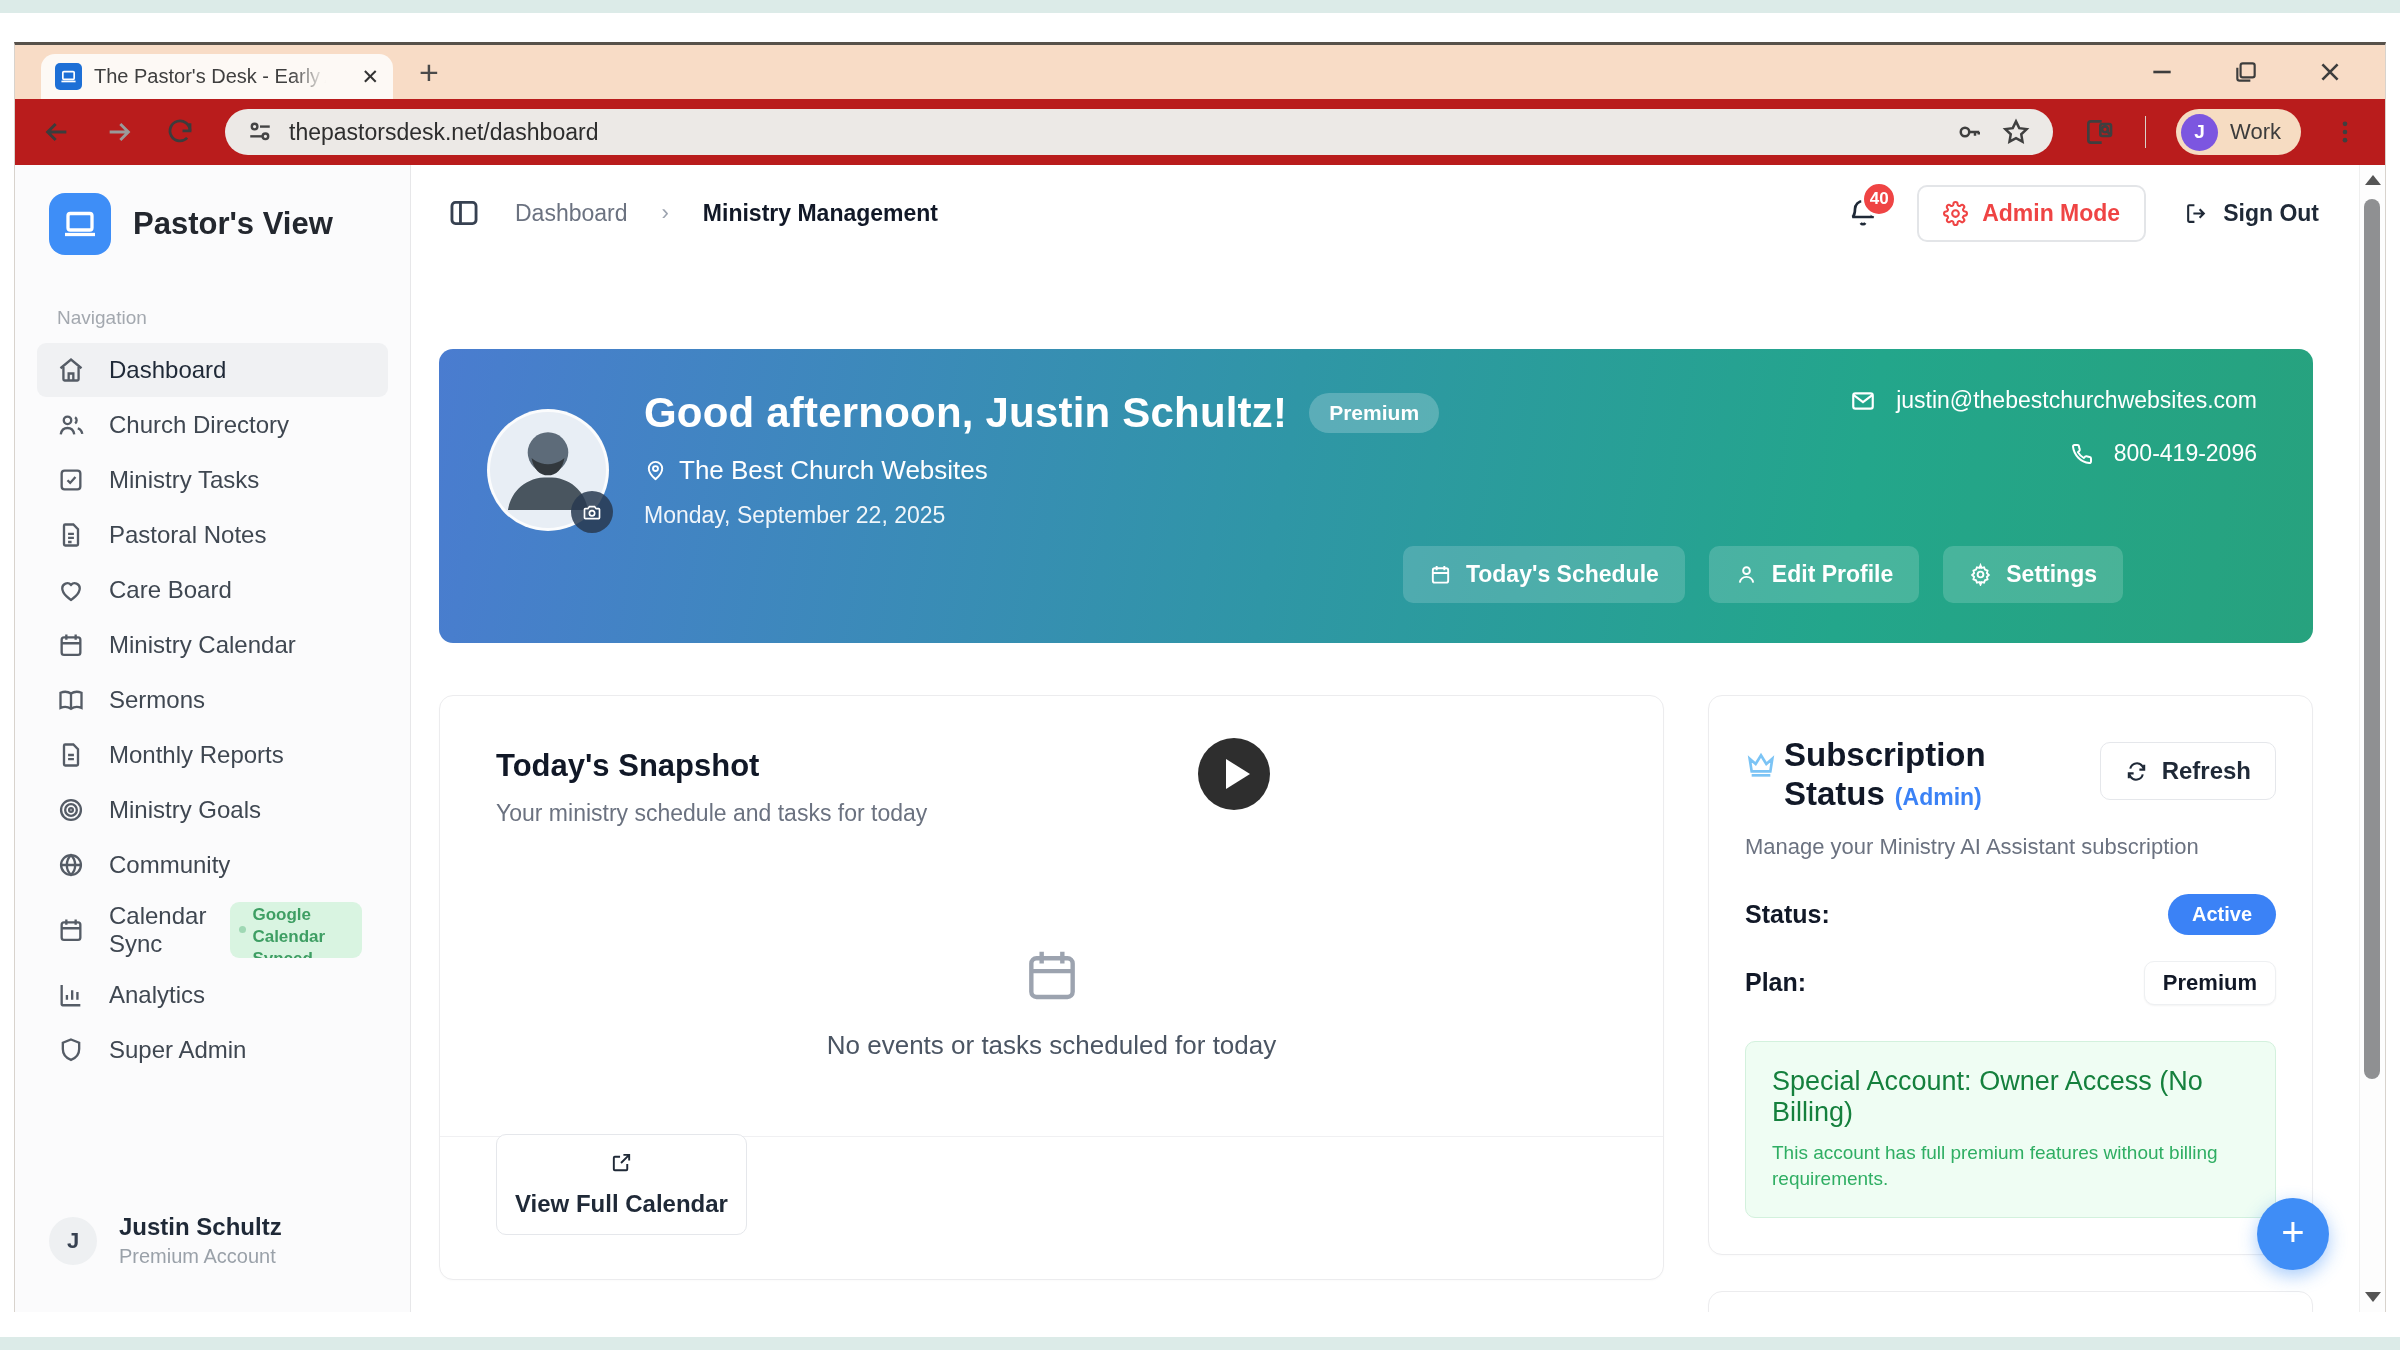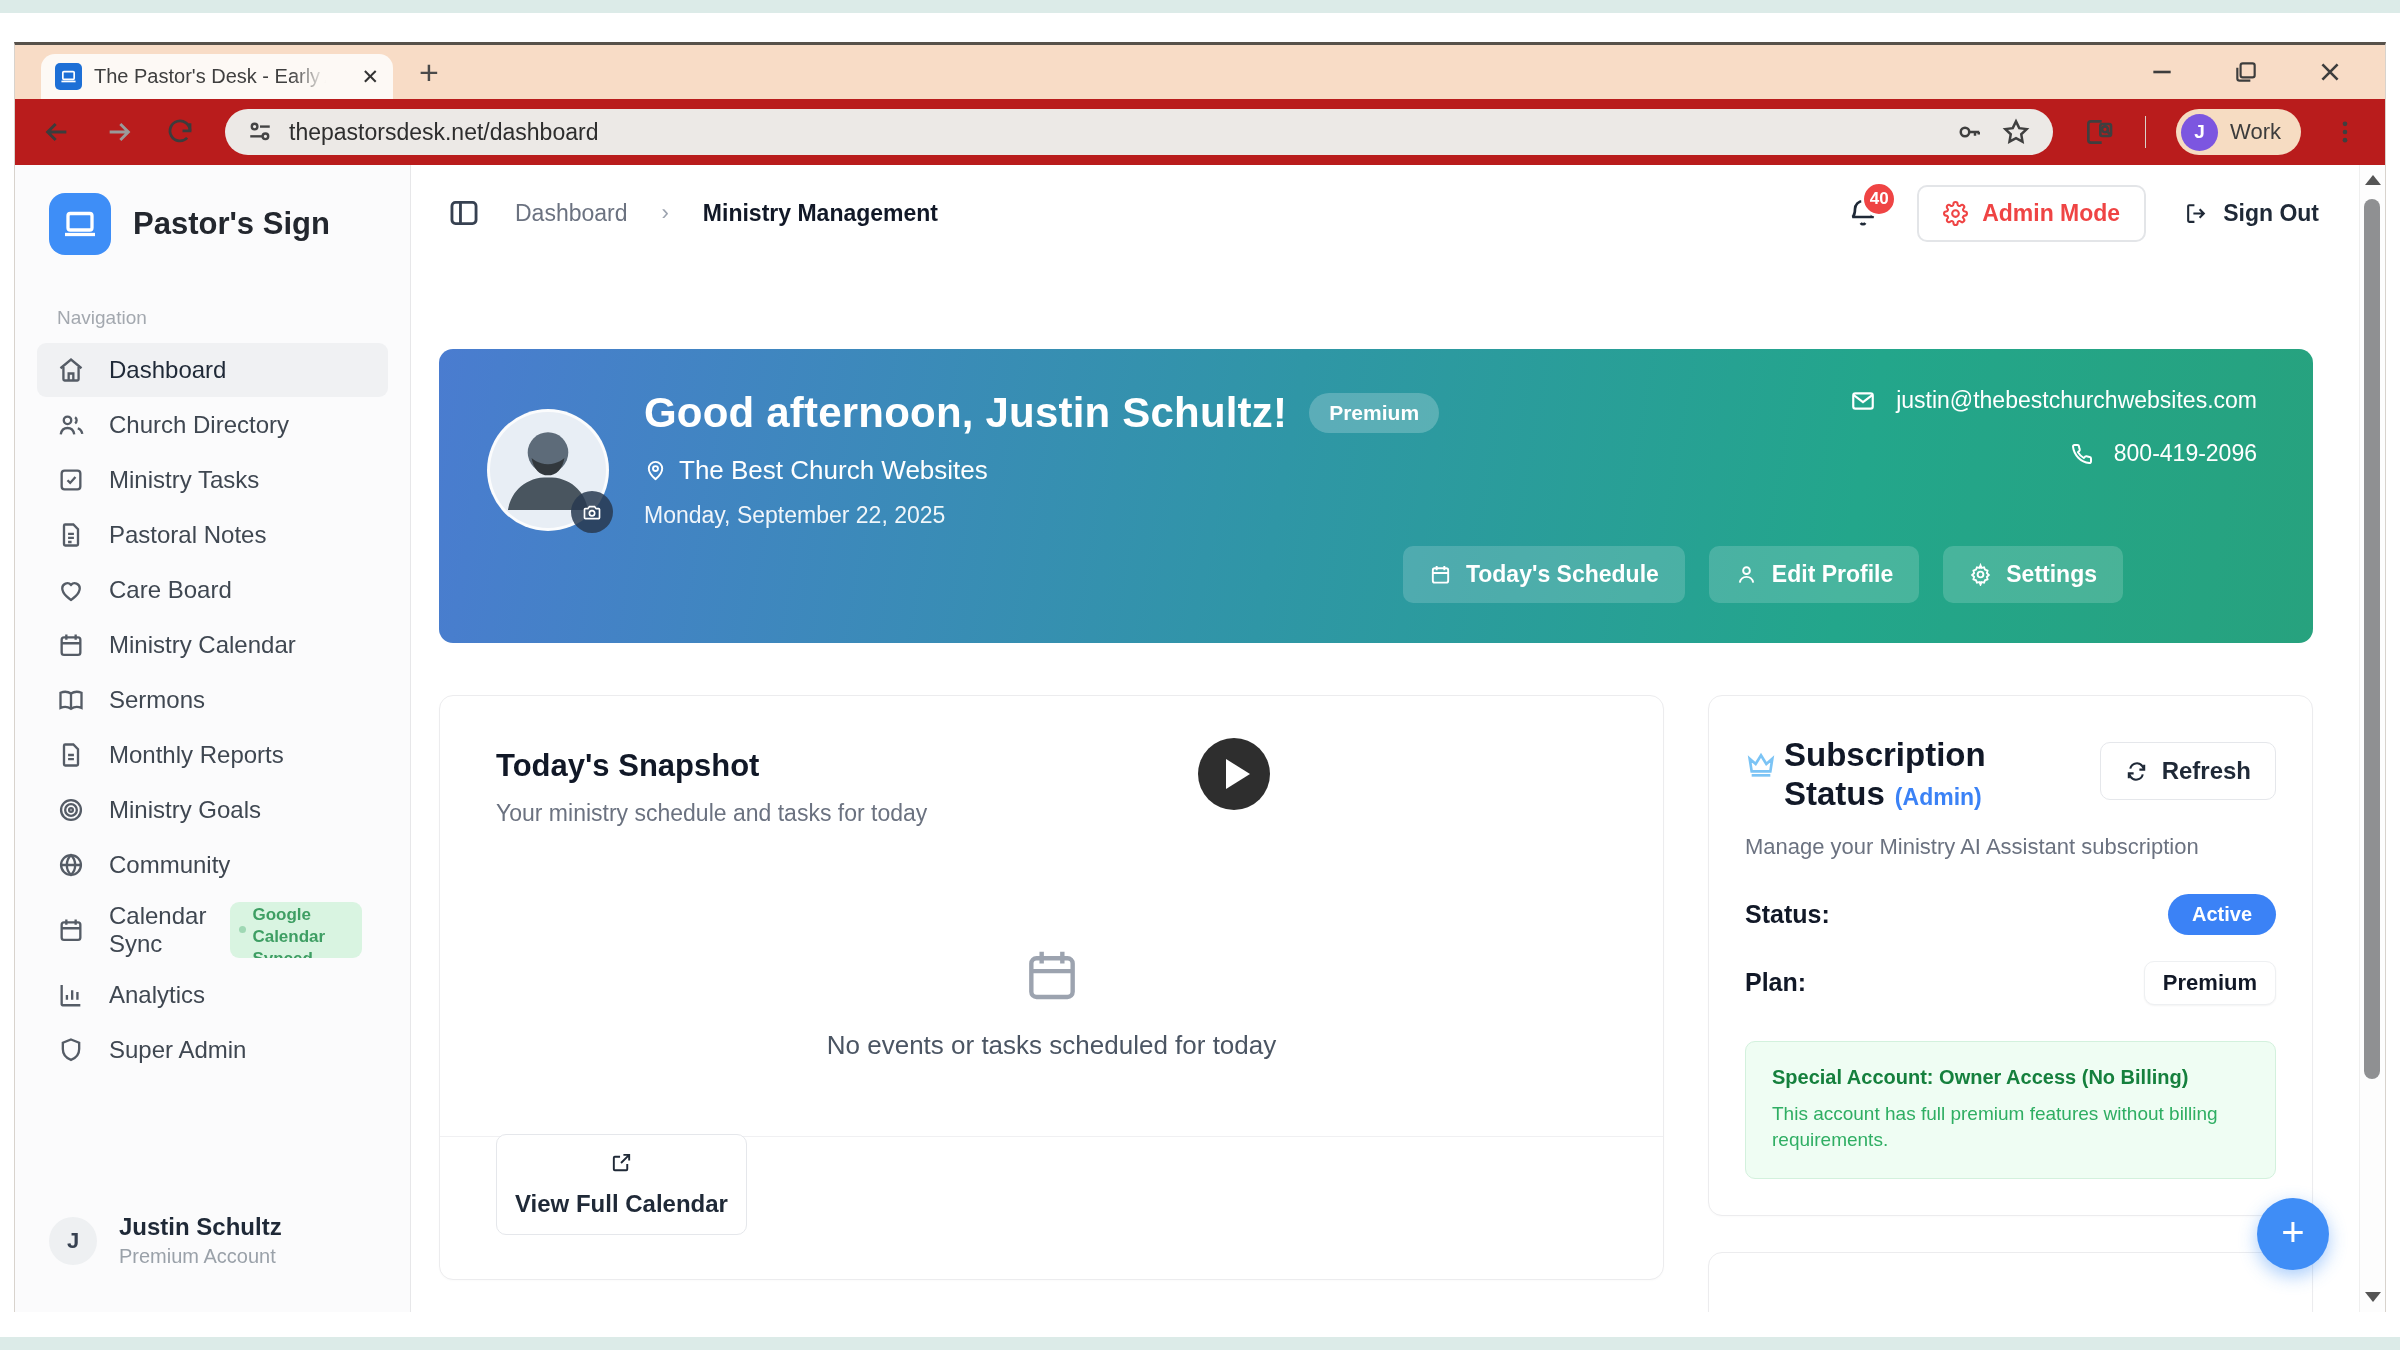--- a/index.html
+++ b/index.html
@@ -124,21 +124,21 @@
   .admin-tag { font-size:23px; font-weight:600; color:#3b82f6; margin-left:10px; }
   .refresh-btn { position:absolute; right:36px; top:46px; display:flex; align-items:center; gap:14px;
                  border:1px solid #e5e7eb; border-radius:10px; padding:14px 24px; font-size:24px; font-weight:600; color:#1f2937; background:#fff; }
   .sub-sub { font-size:22px; color:#6b7280; margin-top:20px; }
   .sub-row { display:flex; align-items:center; justify-content:space-between; margin-top:34px; }
   .sub-row-label { font-size:25px; font-weight:700; color:#111827; }
   .active-pill { background:#3b82f6; color:#fff; font-size:20px; font-weight:700; border-radius:999px; padding:9px 24px; }
   .plan-pill { background:#fff; border:1px solid #eef0f2; border-radius:10px; box-shadow:0 1px 2px rgba(0,0,0,.05);
                font-size:22px; font-weight:700; color:#111827; padding:8px 18px; }
   .special-box { margin-top:36px; background:#effdf3; border:1px solid #d3f1dd; border-radius:10px; padding:24px 26px; }
-  .special-title { font-size:20px; font-weight:700; color:#15803d; }
+  .special-title { font-size:27px; font-weight:400; color:#15803d; }
   .special-body { font-size:19px; color:#2fae63; margin-top:12px; line-height:1.4; }
 
   .account-card { height:240px; padding:72px 40px 0; position:relative; }
   .acct-title { font-size:31px; font-weight:700; color:#111827; }
 
   .fab { position:absolute; right:30px; bottom:42px; width:72px; height:72px; border-radius:50%; background:#3f8df6;
          color:#fff; display:flex; align-items:center; justify-content:center; box-shadow:0 6px 18px rgba(63,141,246,.45); z-index:5; }
   .fab span { font-size:40px; font-weight:400; line-height:1; margin-top:-4px; }
 
   
@@ -231,21 +231,21 @@
   <div class="content">
 
     <div class="sidebar">
       <div class="logo-row">
         <span class="logo-badge">
           <svg width="36" height="36" viewBox="0 0 24 24" fill="none" stroke="#fff" stroke-width="2.2">
               <rect x="4" y="5" width="16" height="11" rx="1.5"></rect>
               <path d="M2 19h20"></path>
             </svg>
         </span>
-        <span class="logo-name">Pastor's Sign</span>
+        <span class="logo-name">Pastor's View</span>
       </div>
       <div class="nav-label">Navigation</div>
 
       <div class="nav-item active">
         <svg class="nicon" width="28" height="28" viewBox="0 0 24 24" stroke="currentColor" stroke-width="2" fill="none">
             <path d="M3 10.5 12 3l9 7.5"></path>
             <path d="M5.5 9.5V20a1 1 0 0 0 1 1h11a1 1 0 0 0 1-1V9.5"></path>
             <path d="M10 21v-6h4v6"></path>
           </svg>
         <span>Dashboard</span>

